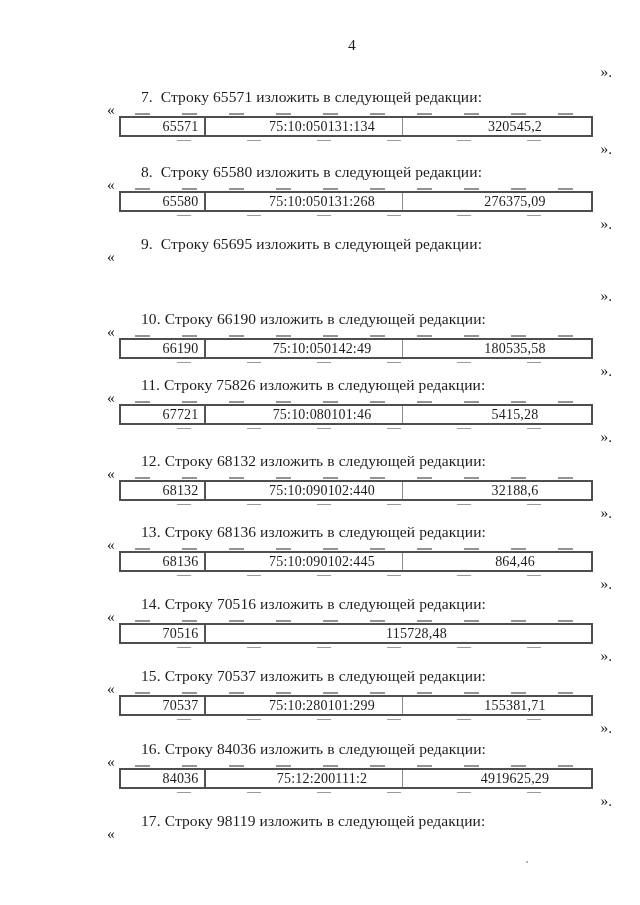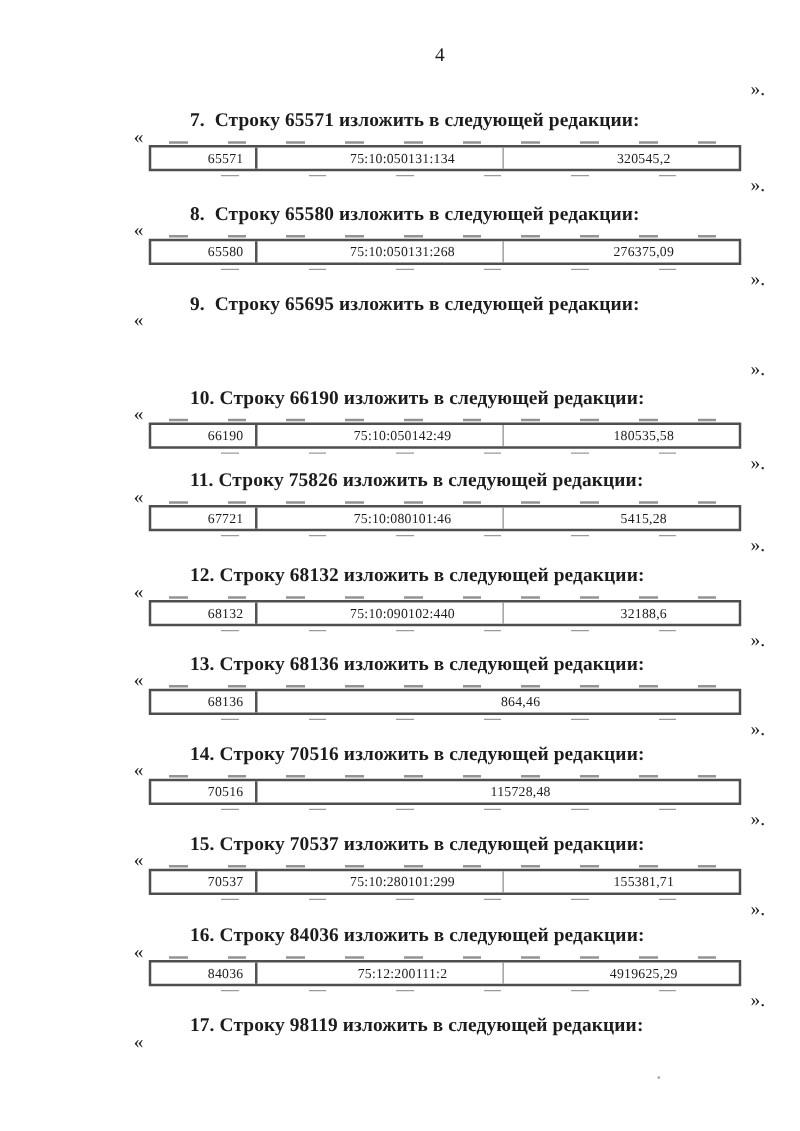--- a/index.html
+++ b/index.html
@@ -25,26 +25,25 @@
     font-size: 15.5px;
   }
   .item {
     position: absolute;
     left: 0;
     width: 640px;
     height: 76px;
   }
   .heading {
     position: absolute;
-    left: 152px;
+    left: 141px;
     top: 0;
     font-size: 15.5px;
     white-space: pre;
     letter-spacing: 0.1px;
-    font-weight: bold;
   }
   .open-quote {
     position: absolute;
     left: 107px;
     top: 13px;
     font-size: 15.5px;
   }
   .close-quote {
     position: absolute;
     right: 28px;
@@ -83,21 +82,21 @@
     height: 1.5px;
     background: repeating-linear-gradient(90deg,
       transparent 0px, transparent 22px,
       #9a9a9a 22px, #9a9a9a 36px,
       transparent 36px, transparent 70px);
   }
   .cell {
     display: flex;
     align-items: center;
     justify-content: center;
-    font-size: 11px;
+    font-size: 14px;
     letter-spacing: 0.2px;
     box-sizing: border-box;
     height: 100%;
     padding-left: 36px;
   }
   .c1 { width: 85px; border-right: 2px solid #535353; }
   .c2 { width: 197px; border-right: 1px solid #8d8d8d; }
   .c3 { flex: 1; }
   #noise-dot {
     top: 861px;
@@ -175,20 +174,21 @@
       <div class="cell c3">32188,6</div>
     </div>
     <div class="close-quote">».</div>
   </div>
 
   <div class="item" style="top:523px">
     <div class="heading">13. Строку 68136 изложить в следующей редакции:</div>
     <div class="open-quote">«</div>
     <div class="row-table">
       <div class="cell c1">68136</div>
+      <div class="cell c2">75:10:090102:445</div>
       <div class="cell c3">864,46</div>
     </div>
     <div class="close-quote">».</div>
   </div>
 
   <div class="item" style="top:595px">
     <div class="heading">14. Строку 70516 изложить в следующей редакции:</div>
     <div class="open-quote">«</div>
     <div class="row-table">
       <div class="cell c1">70516</div>

